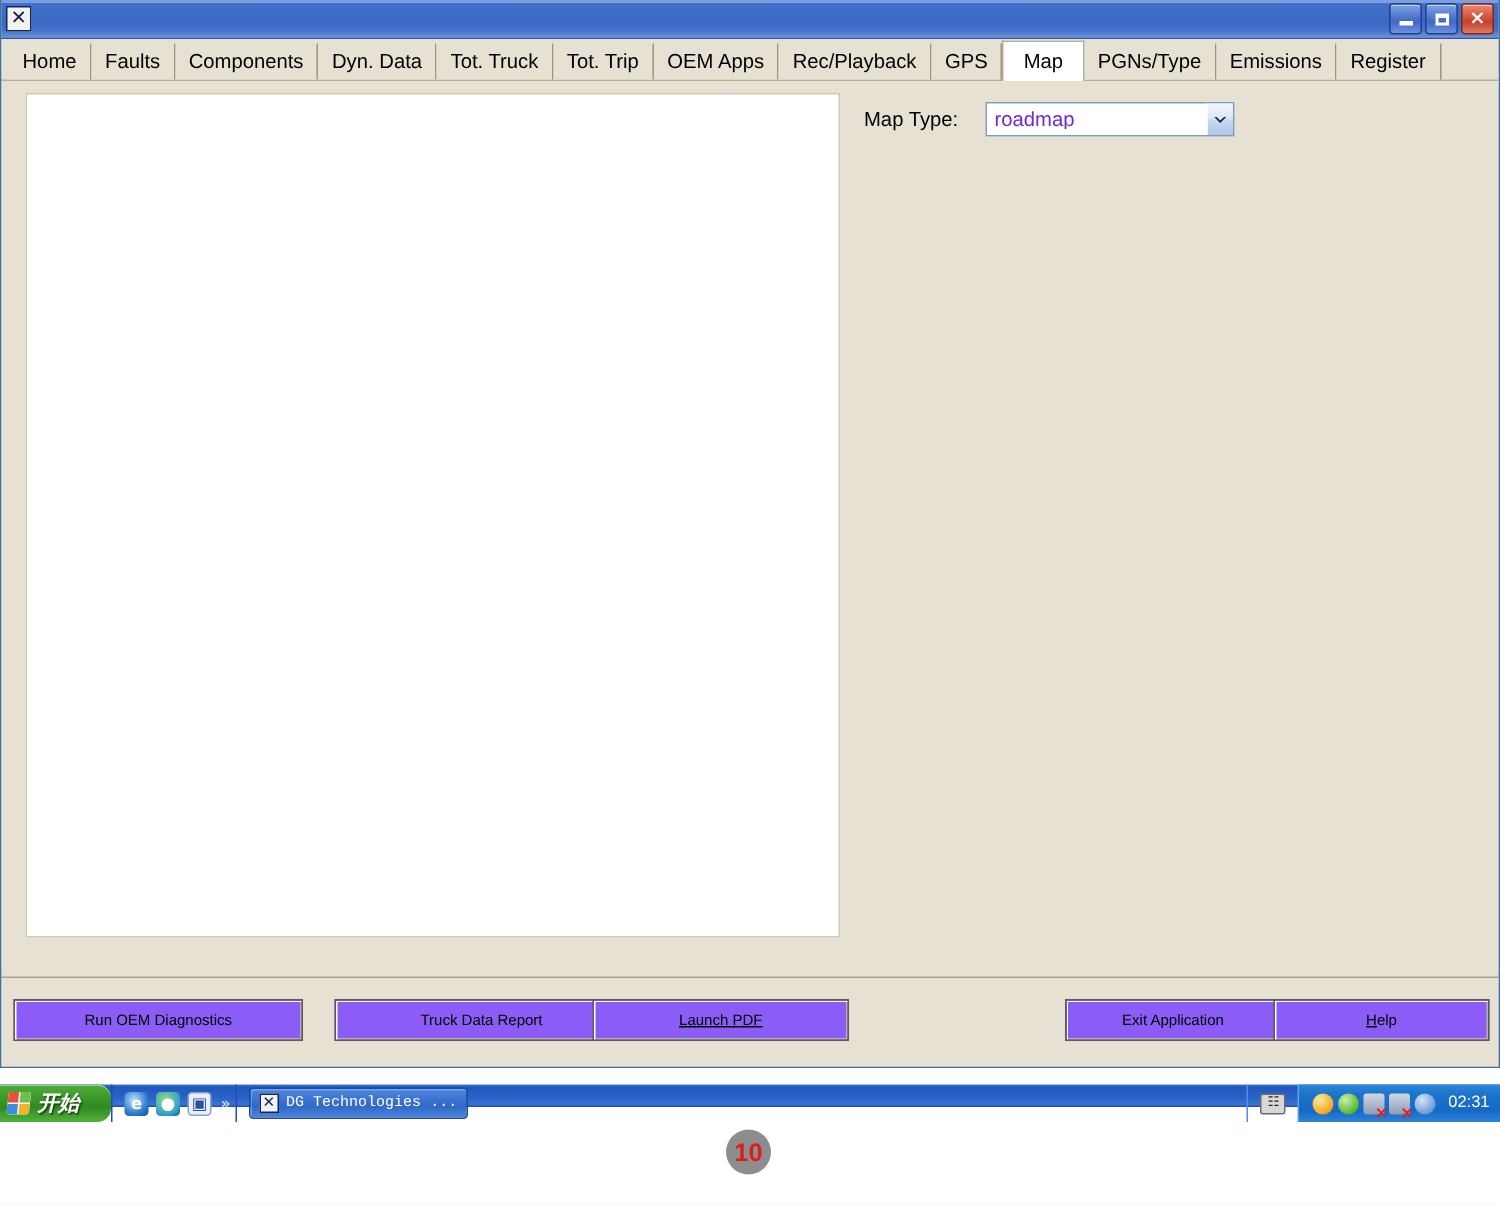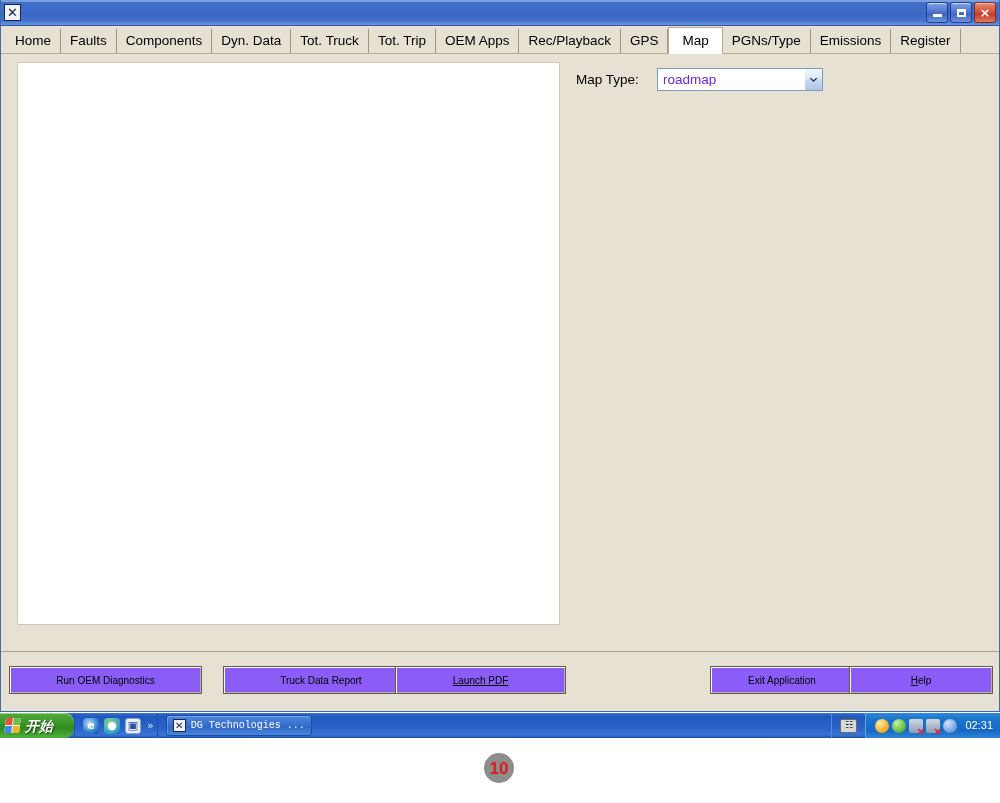--- a/index.html
+++ b/index.html
@@ -215,21 +215,21 @@
   #btn-run  { left: 8px;   width: 193px; }
   #btn-tdr  { left: 222px; width: 196px; }
   #btn-pdf  { left: 394px; width: 171px; text-decoration: underline; }
   #btn-exit { left: 697px; width: 144px; margin-left: 12px; }
   #btn-help { left: 848px; width: 144px; }
 
   
   #taskbar {
     position: absolute;
     left: 0; bottom: 65px;
-    width: 1000px; height: 25px;
+    width: 1000px; height: 15px;
     background: linear-gradient(to bottom,
         #3f7fd4 0%, #2b66c6 6%, #2258bd 14%,
         #2a63c8 60%, #3a74d2 88%, #1d4ca8 100%);
     display: flex;
     align-items: flex-start;
   }
   #start-button {
     position: relative;
     height: 25px;
     width: 74px;

